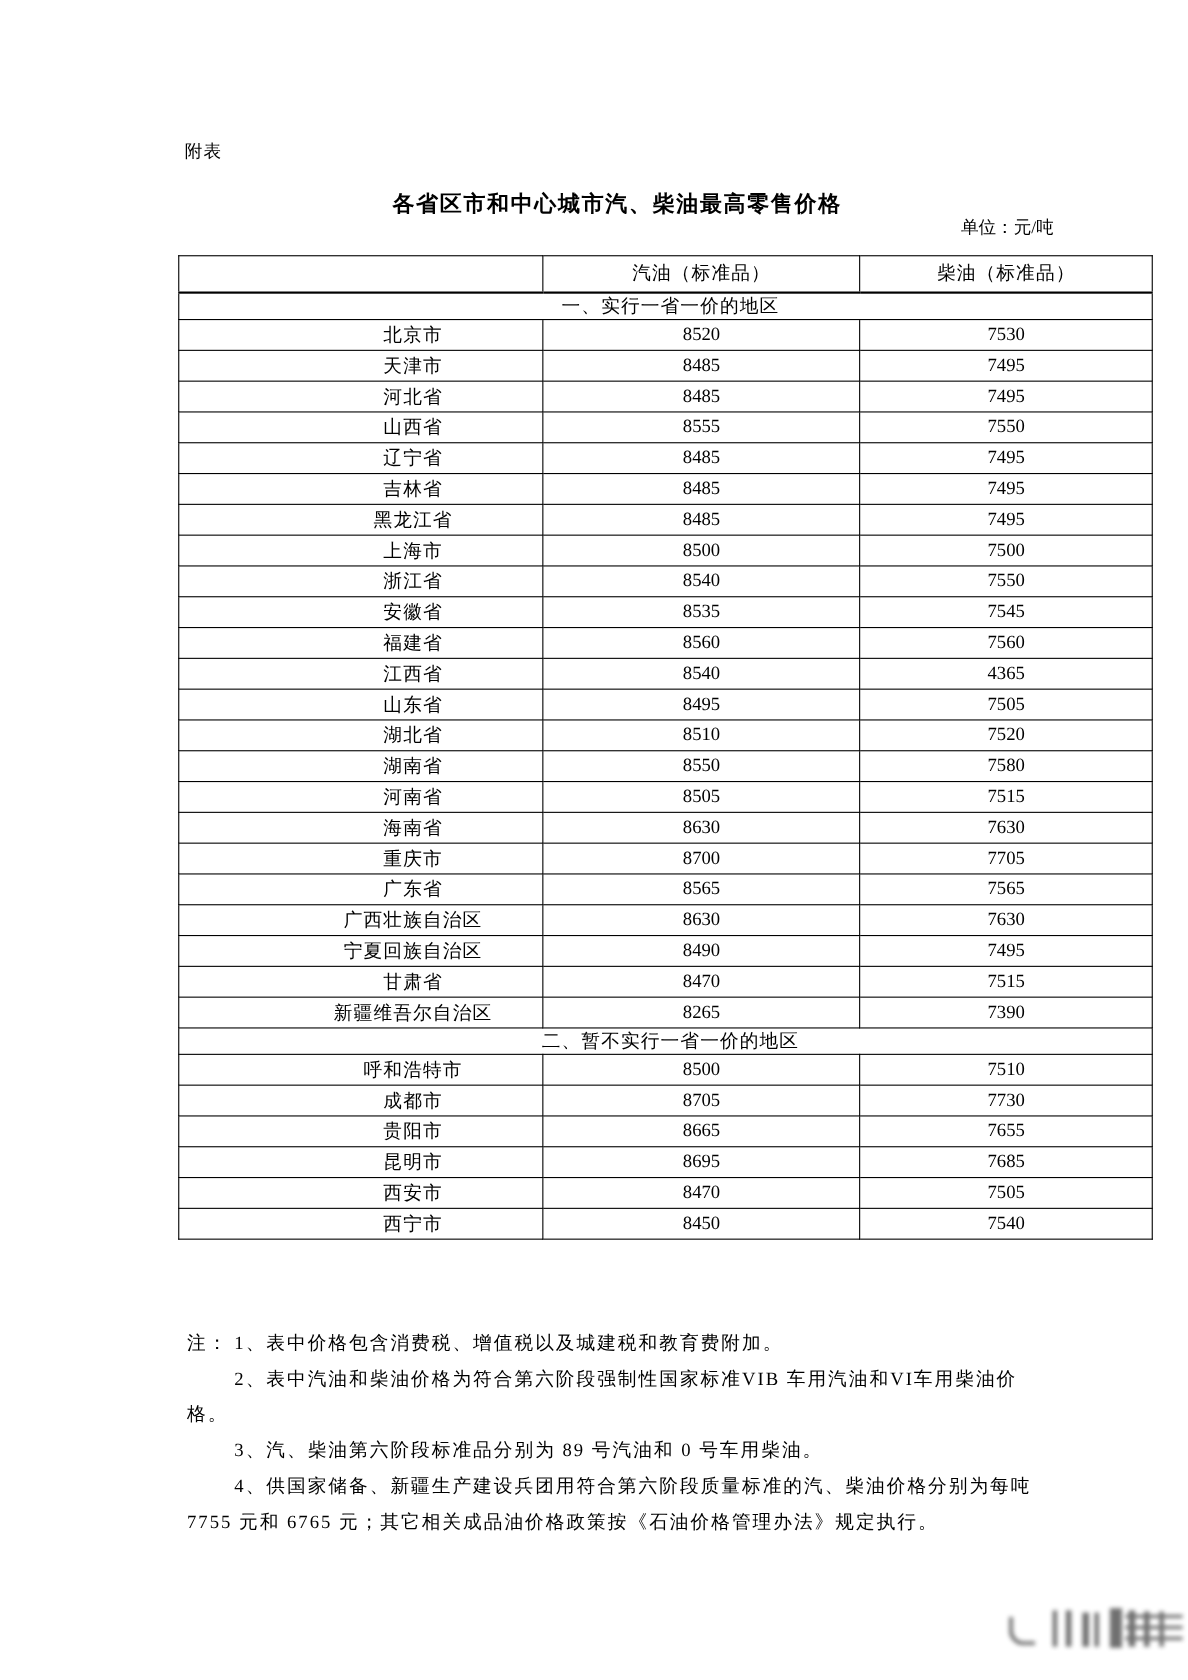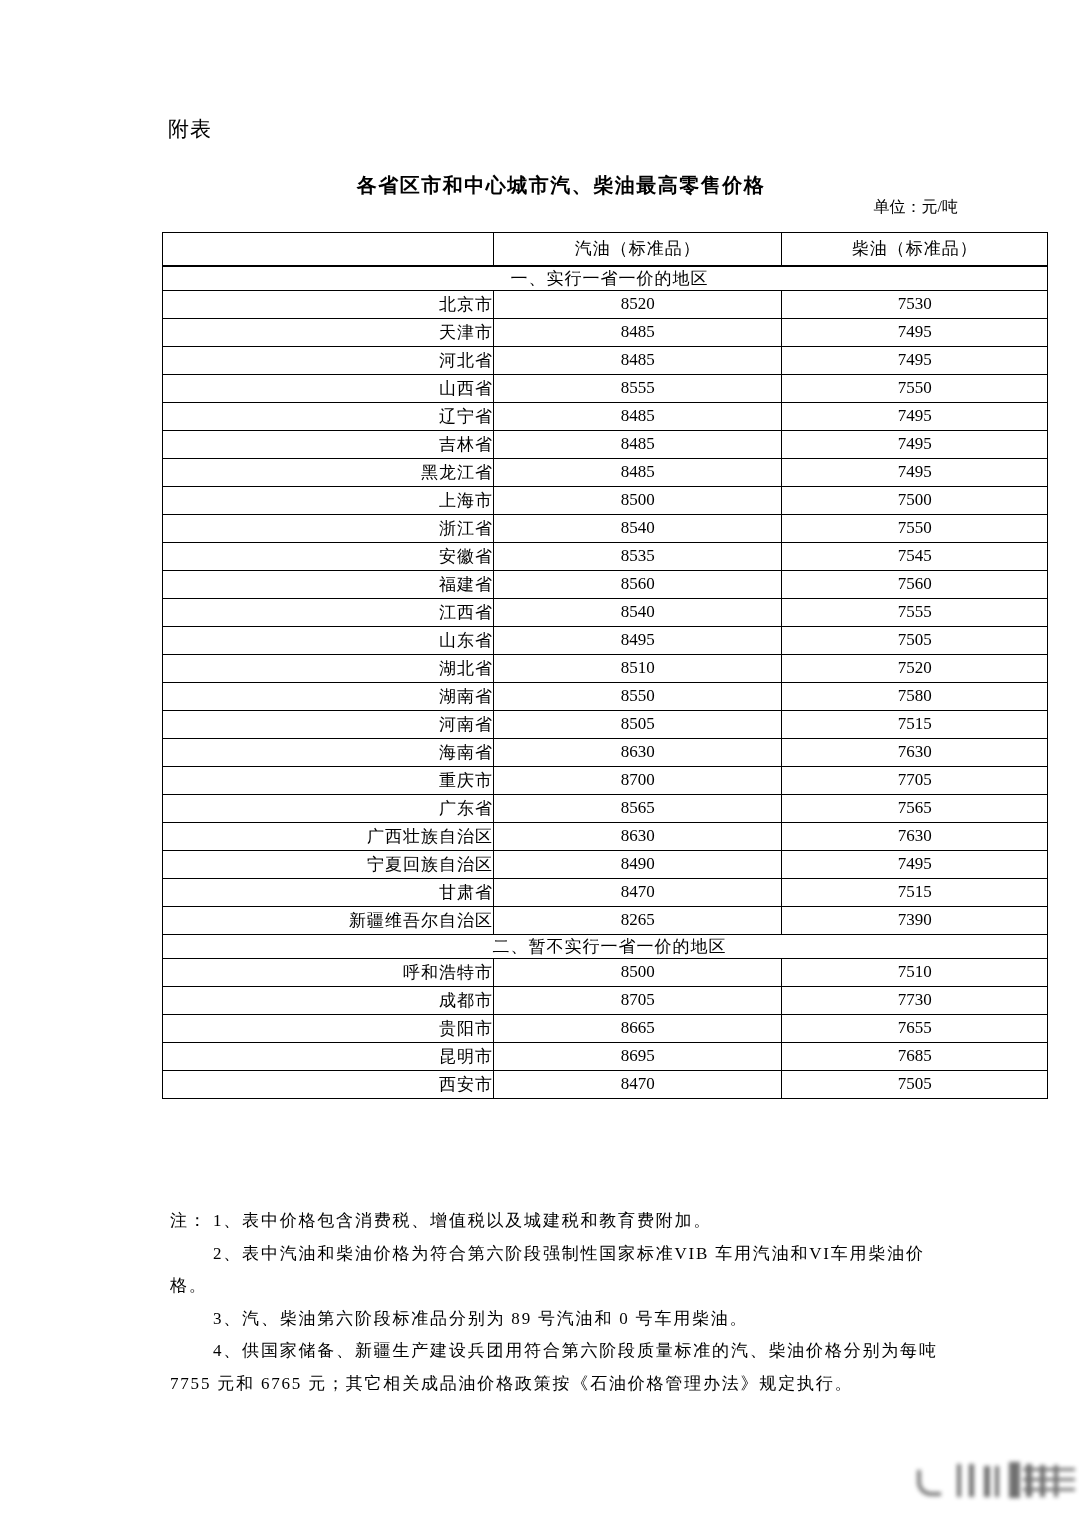--- a/index.html
+++ b/index.html
@@ -6,22 +6,22 @@
   html, body { margin: 0; padding: 0; }
   body {
     width: 1080px; height: 1527px;
     position: relative;
     background: #ffffff;
     color: #000000;
     font-family: "Liberation Serif", "DejaVu Serif", serif;
     overflow: hidden;
   }
   .attachment {
-    position: absolute; left: 168px; top: 115px;
-    font-size: 21px; letter-spacing: 1px;
+    position: absolute; left: 168px; top: 128px;
+    font-size: 16px; letter-spacing: 1px;
   }
   .title {
     position: absolute; left: 162px; top: 172px; width: 798px;
     margin: 0; text-align: center;
     font-family: "DejaVu Sans", "Liberation Sans", sans-serif;
     font-weight: bold; font-size: 20px; letter-spacing: 1.5px;
   }
   .unit {
     position: absolute; left: 162px; top: 197px; width: 796px;
     text-align: right; font-size: 16px;
@@ -39,21 +39,21 @@
     letter-spacing: 1px; font-weight: normal;
   }
   .price-table thead th {
     height: 33px; text-align: center; vertical-align: middle;
     border-bottom-width: 2px;
   }
   .price-table td.section-cell {
     height: 23px; padding-left: 9px; text-align: center; vertical-align: middle;
   }
   .price-table td.region-cell {
-    height: 28px; padding-left: 95px; text-align: right; vertical-align: middle;
+    height: 28px; padding-left: 95px; text-align: center; vertical-align: middle;
   }
   .price-table td.num-cell {
     height: 28px; text-align: center; vertical-align: middle; letter-spacing: 0;
   }
   .notes {
     position: absolute; left: 170px; top: 1205px; width: 800px;
     font-size: 17px; line-height: 32.5px; letter-spacing: 1.8px;
   }
   .note-line { position: relative; white-space: nowrap; }
   .note-line.first { padding-left: 43px; }
@@ -161,21 +161,21 @@
           <td class="num-cell">7545</td>
         </tr>
         <tr>
           <td class="region-cell">福建省</td>
           <td class="num-cell">8560</td>
           <td class="num-cell">7560</td>
         </tr>
         <tr>
           <td class="region-cell">江西省</td>
           <td class="num-cell">8540</td>
-          <td class="num-cell">7555</td>
+          <td class="num-cell">4365</td>
         </tr>
         <tr>
           <td class="region-cell">山东省</td>
           <td class="num-cell">8495</td>
           <td class="num-cell">7505</td>
         </tr>
         <tr>
           <td class="region-cell">湖北省</td>
           <td class="num-cell">8510</td>
           <td class="num-cell">7520</td>
@@ -245,20 +245,25 @@
         </tr>
         <tr>
           <td class="region-cell">昆明市</td>
           <td class="num-cell">8695</td>
           <td class="num-cell">7685</td>
         </tr>
         <tr>
           <td class="region-cell">西安市</td>
           <td class="num-cell">8470</td>
           <td class="num-cell">7505</td>
+        </tr>
+        <tr>
+          <td class="region-cell">西宁市</td>
+          <td class="num-cell">8450</td>
+          <td class="num-cell">7540</td>
         </tr>
       </tbody>
   </table>
 
   <div class="notes" id="notes">
       <div class="note-line first"><span class="notes-label">注：</span>1、表中价格包含消费税、增值税以及城建税和教育费附加。</div>
       <div class="note-line first">2、表中汽油和柴油价格为符合第六阶段强制性国家标准VIB 车用汽油和VI车用柴油价</div>
       <div class="note-line">格。</div>
       <div class="note-line first">3、汽、柴油第六阶段标准品分别为 89 号汽油和 0 号车用柴油。</div>
       <div class="note-line first">4、供国家储备、新疆生产建设兵团用符合第六阶段质量标准的汽、柴油价格分别为每吨</div>

